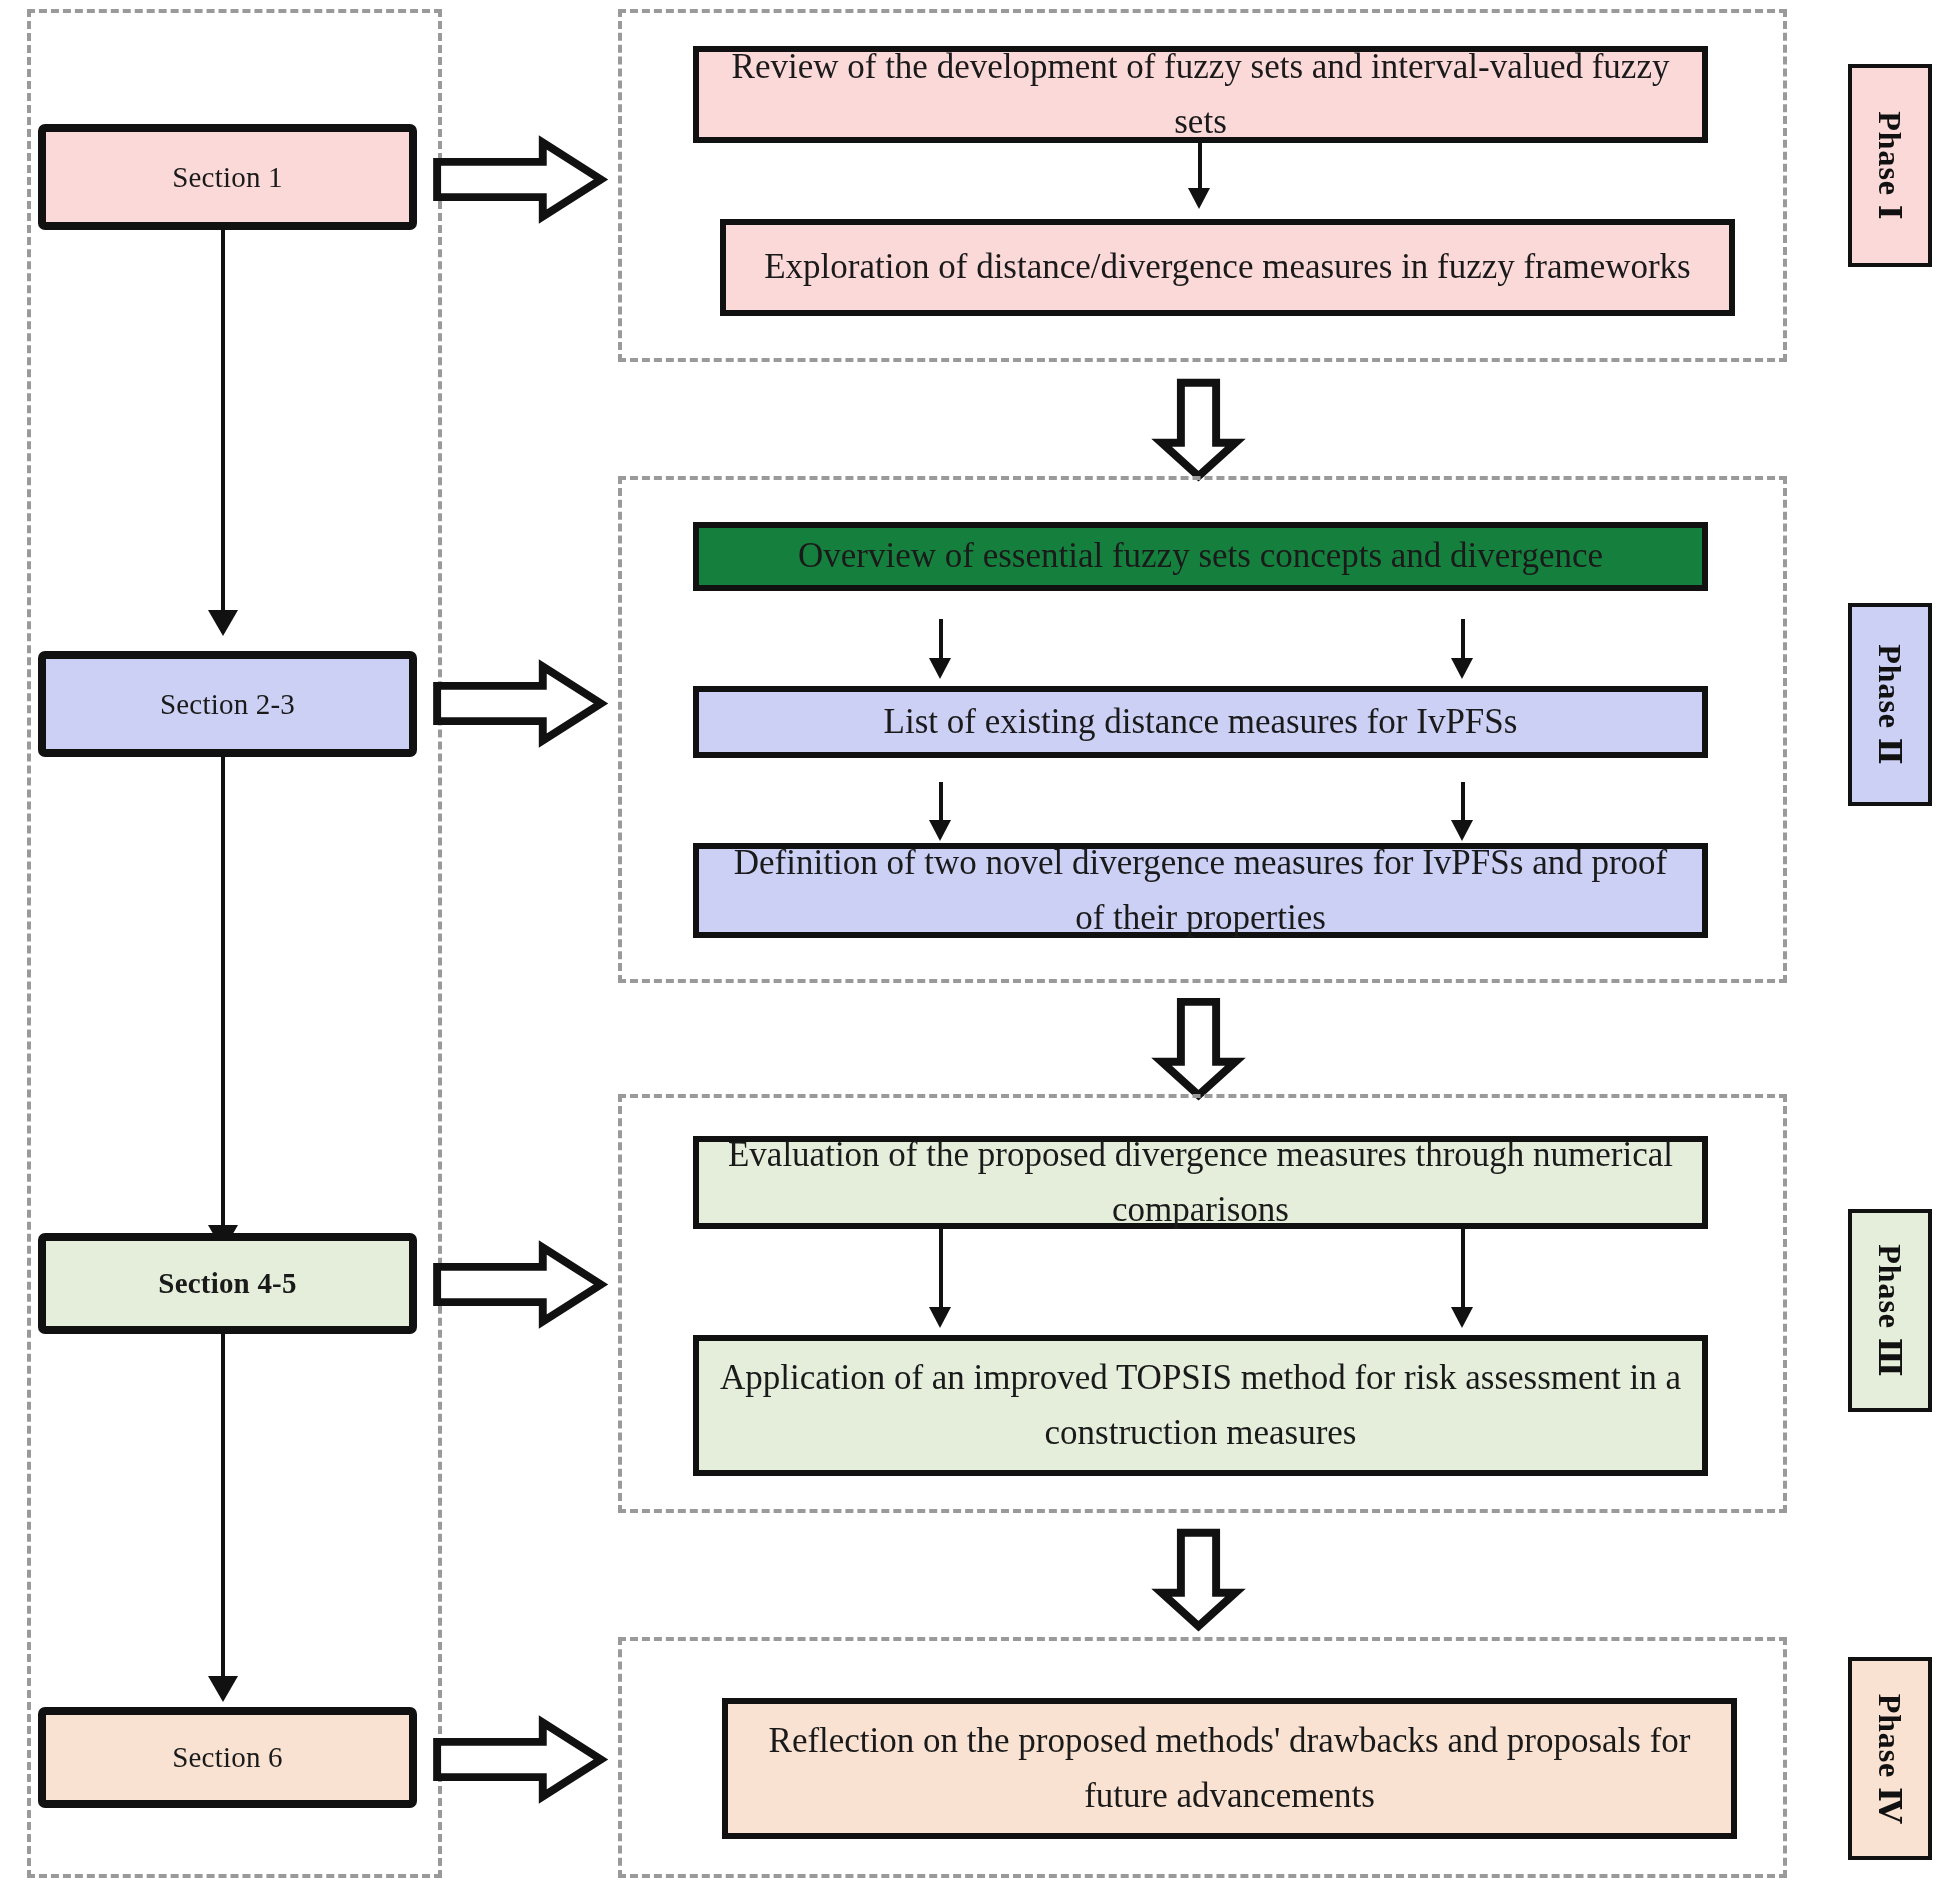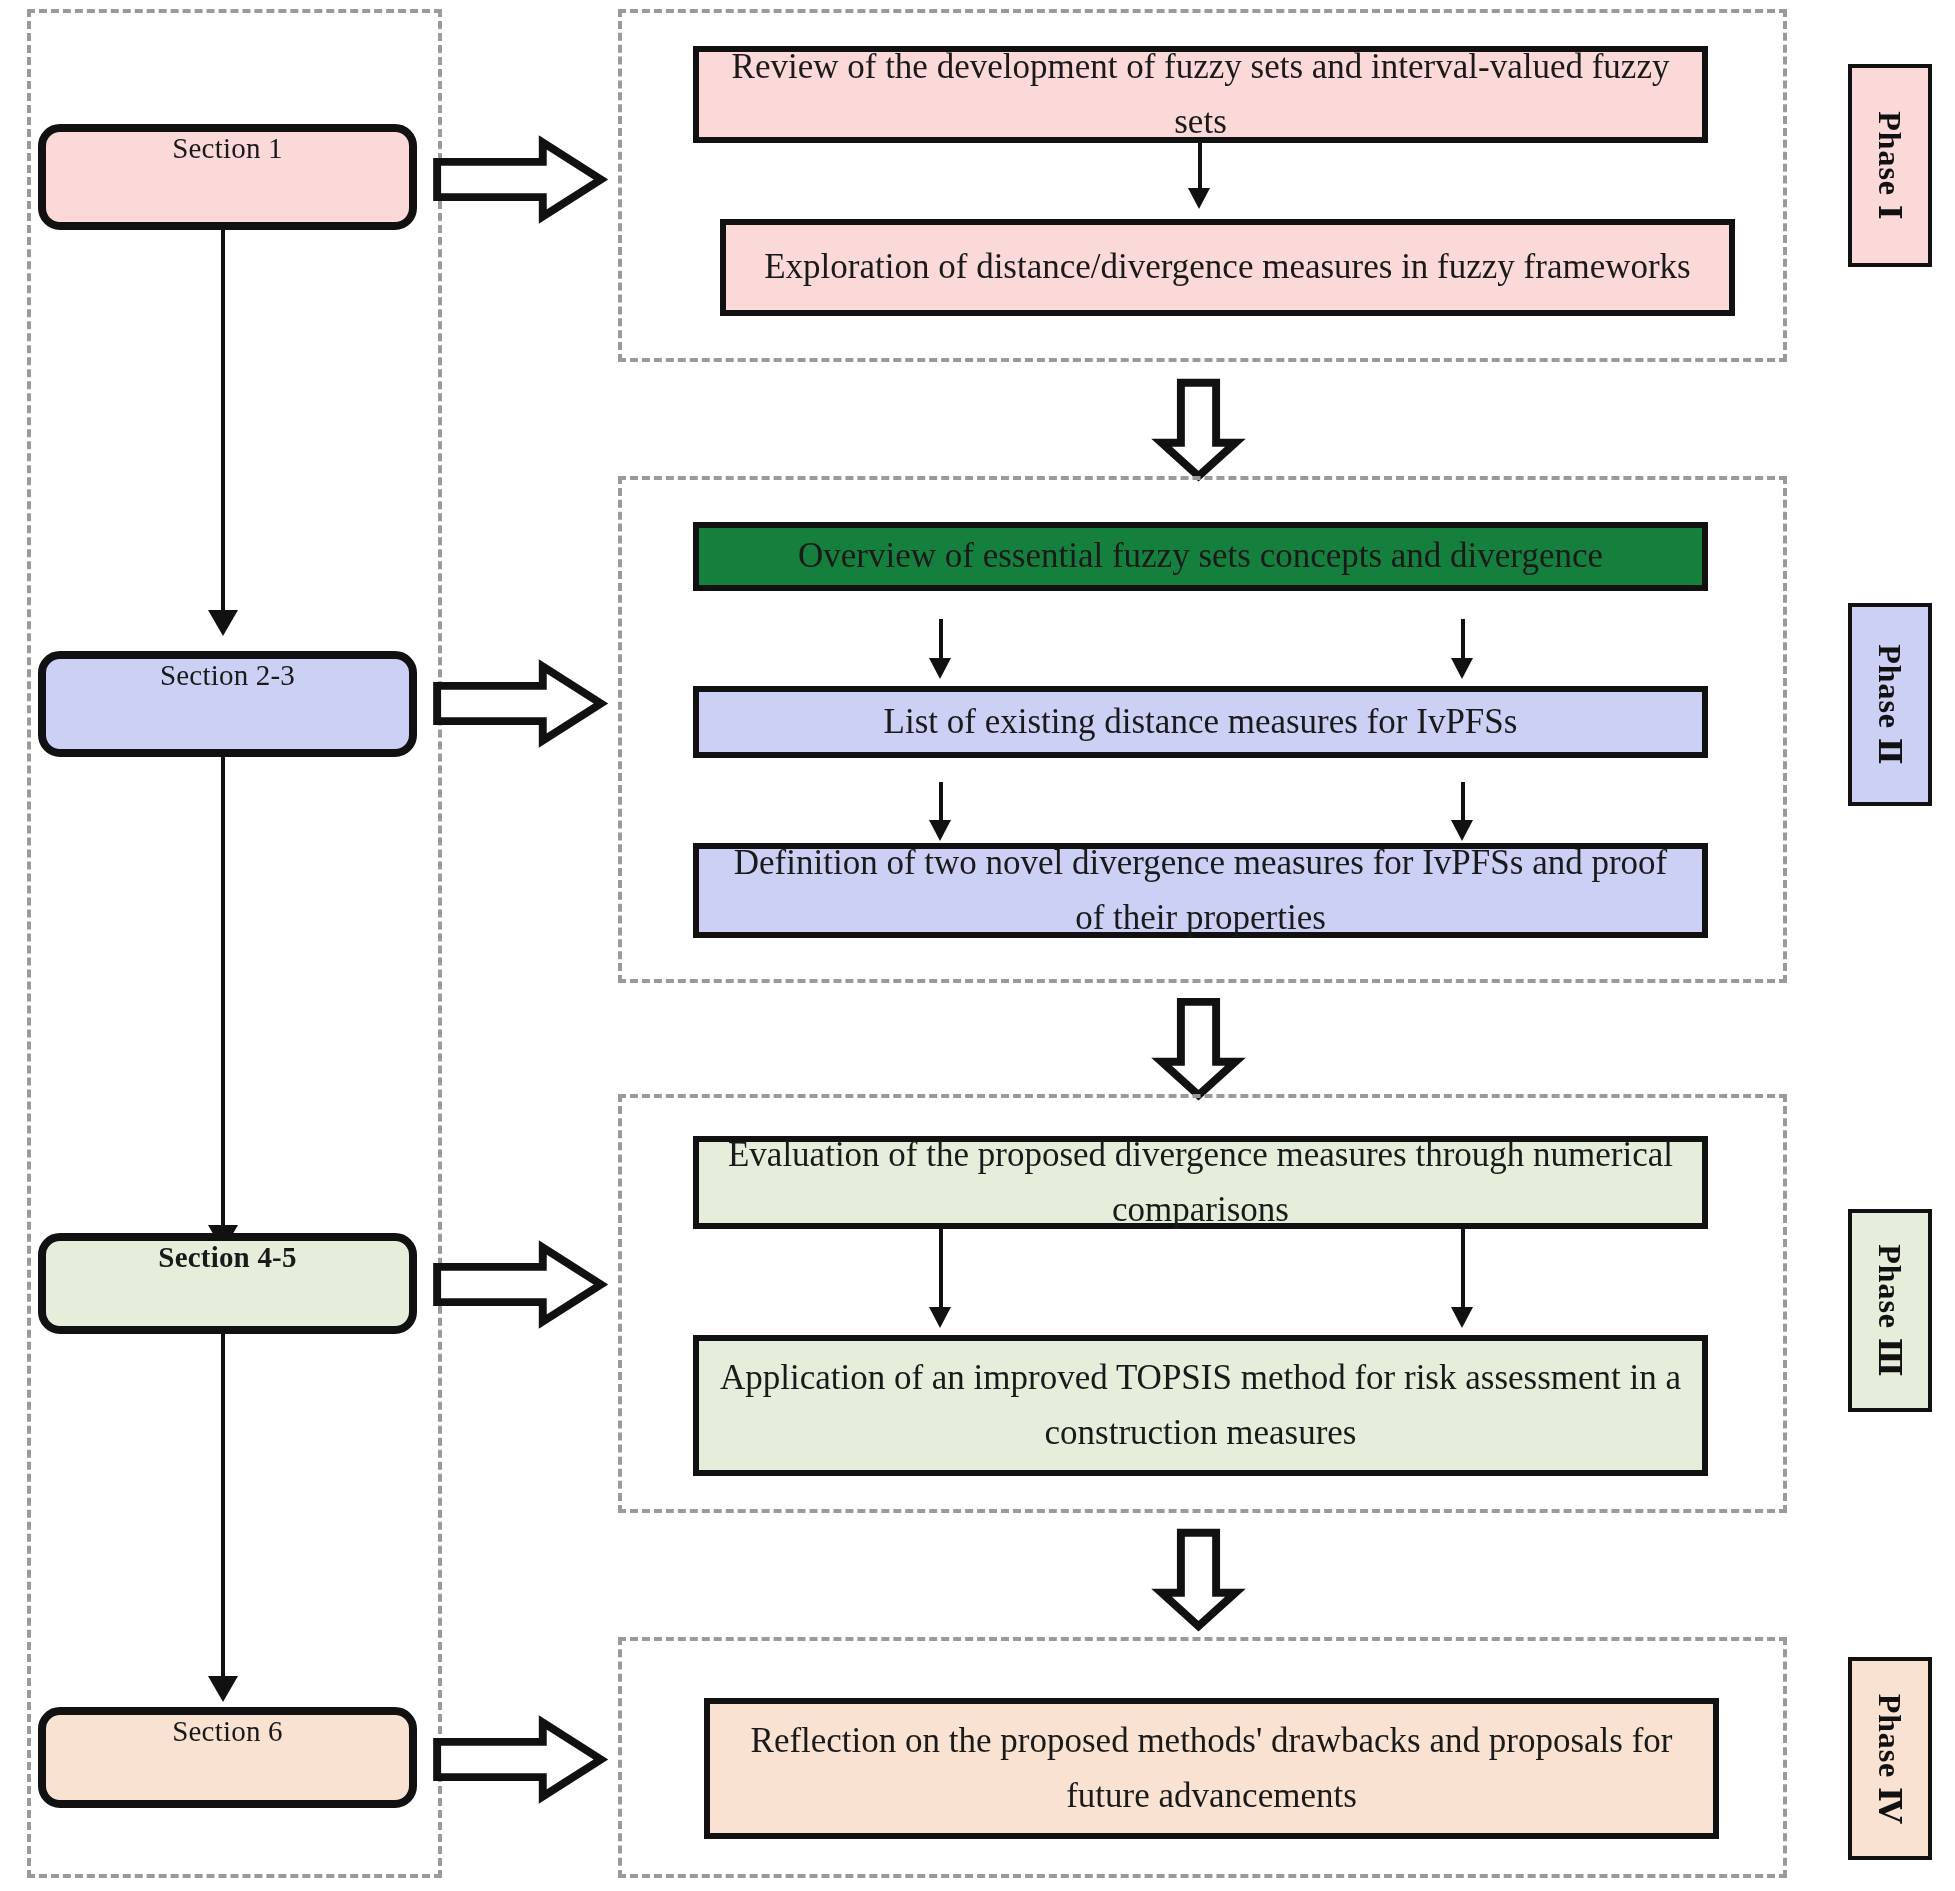--- a/index.html
+++ b/index.html
@@ -24,23 +24,23 @@
     border: 4.4px dashed #9a9a9a;
     box-sizing: border-box;
     background: transparent;
   }
 
   
   .section-box {
     position: absolute;
     box-sizing: border-box;
     border: 8px solid #111111;
-    border-radius: 22px;
+    border-radius: 7px;
     display: flex;
-    align-items: flex-start;
+    align-items: center;
     justify-content: center;
     font-size: 29px;
     color: #1a1a1a;
     letter-spacing: 0.2px;
   }
 
   
   .content-box {
     position: absolute;
     box-sizing: border-box;
@@ -239,21 +239,21 @@
   </div>
 
   <div class="block-arrow" style="left:1158px; top:1531px;">
     <svg width="81" height="97" viewBox="0 0 92 110">
       <polygon points="26,2 66,2 66,70 88,70 46,108 4,70 26,70" fill="#ffffff" stroke="#111111" stroke-width="9" stroke-linejoin="miter"></polygon>
     </svg>
   </div>
 
   <div class="dashed-box" style="left:618px; top:1637px; width:1169px; height:241px;"></div>
 
-  <div class="content-box" style="left:704px; top:1698px; width:1015px; height:141px; background:#f9e2d2;">
+  <div class="content-box" style="left:722px; top:1698px; width:1015px; height:141px; background:#f9e2d2;">
     <span>Reflection on the proposed methods' drawbacks and proposals for future advancements</span>
   </div>
 
   <div class="phase-box" style="left:1848px; top:1657px; width:84px; height:203px; background:#f9e2d2;">
     <span class="phase-text">Phase Ⅳ</span>
   </div>
 
 </div>
 
 

